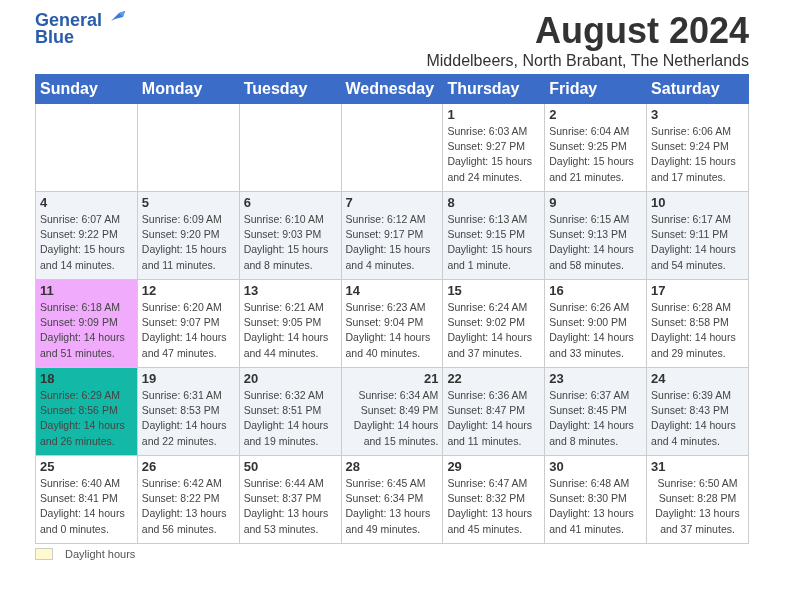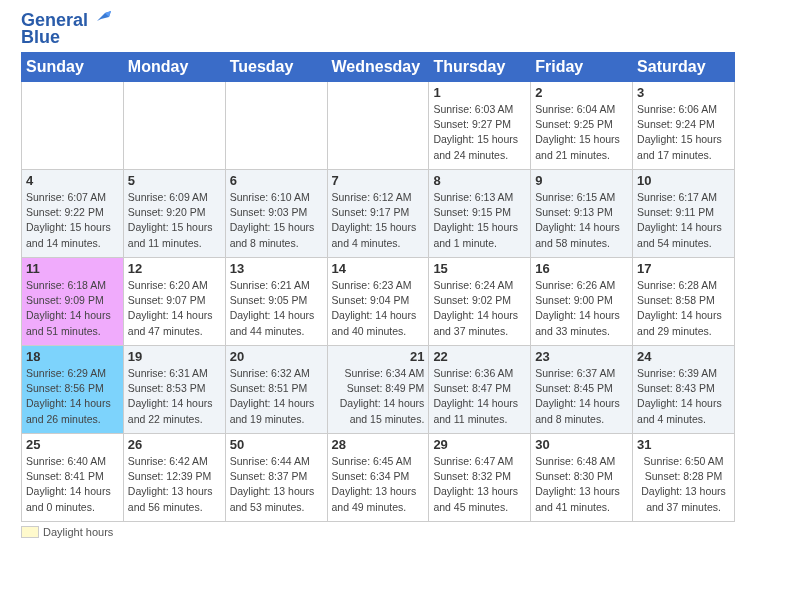--- a/index.html
+++ b/index.html
@@ -1,50 +1,54 @@
 <!DOCTYPE html>
 <html><head>
   <meta charset="utf-8">
   <style>
     * { box-sizing: border-box; margin: 0; padding: 0; }
     body { font-family: Arial, sans-serif; background: #fff; width: 792px; min-height: 612px; }
-    .page { width: 756px; padding: 10px 21px; }
+    .page { width: 756px; padding: 10px 21px; margin-left: 14px; }
     .header-row { display: flex; align-items: flex-start; justify-content: space-between; margin-bottom: 4px; }
     .logo { display: flex; align-items: center; }
     .title-block { text-align: right; }
     .main-title { font-size: 36px; font-weight: bold; color: #333; }
     .subtitle { font-size: 16px; color: #333; }
     table { width: 100%; border-collapse: collapse; font-size: 11px; }
     th { background: #3a6cc8; color: #fff; padding: 5px 4px; text-align: left; font-size: 16px; border: 1px solid #3a6cc8; }
     td { border: 1px solid #ccc; vertical-align: top; padding: 3px 4px; min-height: 80px; width: 14.28%; }
     .day-num { font-weight: bold; font-size: 13px; color: #333; display: block; margin-bottom: 2px; }
     .day-info { color: #444; font-size: 10.5px; line-height: 1.45; }
     tr:nth-child(even) td { background: #f9f9f9; }
     tr:nth-child(odd) td { background: #fff; }
     td { background: #fff; }
-    .footer { font-size: 11px; color: #555; margin-top: 4px; display: flex; align-items: center; gap: 4px; }
+    .footer { font-size: 11px; color: #555; margin-top: 4px; display: flex; align-items: center; gap: 12px; }
     .footer-dot { width: 18px; height: 12px; background: #fffacd; border: 1px solid #ccc; display: inline-block; }
   </style>
 </head>
 <body>
 
 <div class="page">
   <div class="header-row">
     <div class="logo">
       <div>
         <div style="display:flex; align-items:center;">
           <span style="font-size:18px; font-weight:bold; color:#2a5caa;">General</span>
           <svg width="22" height="22" viewBox="0 0 22 22" style="margin-left:3px; margin-top:-6px;">
             <polygon points="6,14 14,6 20,4 18,10 10,12" fill="#3a7bd5"></polygon>
             <polygon points="14,6 20,4 18,10" fill="#5a9bf5"></polygon>
           </svg>
         </div>
         <span style="font-size:18px; font-weight:bold; color:#2a5caa; display:block; margin-top:-4px;">Blue</span>
       </div>
     </div>
+    <div class="title-block">
+      <div class="main-title">August 2024</div>
+      <div class="subtitle">Middelbeers, North Brabant, The Netherlands</div>
+    </div>
   </div>
 
   <table>
     <thead>
       <tr>
         <th>Sunday</th>
         <th>Monday</th>
         <th>Tuesday</th>
         <th>Wednesday</th>
         <th>Thursday</th>
@@ -159,21 +163,21 @@
 Daylight: 14 hours and 33 minutes.</div>
           </td>
           <td style="background: rgb(255, 255, 255); min-height: 88px; height: 88px;">
             <span class="day-num">17</span>
             <div class="day-info" style="white-space: pre-line;">Sunrise: 6:28 AM
 Sunset: 8:58 PM
 Daylight: 14 hours and 29 minutes.</div>
           </td>
         </tr>
         <tr>
-          <td style="background: #7dd3fc; min-height: 88px; height: 88px;">
+          <td style="background: #14b8a6; min-height: 88px; height: 88px;">
             <span class="day-num">18</span>
             <div class="day-info" style="white-space: pre-line;">Sunrise: 6:29 AM
 Sunset: 8:56 PM
 Daylight: 14 hours and 26 minutes.</div>
           </td>
           <td style="background: rgb(240, 244, 248); min-height: 88px; height: 88px;">
             <span class="day-num">19</span>
             <div class="day-info" style="white-space: pre-line;">Sunrise: 6:31 AM
 Sunset: 8:53 PM
 Daylight: 14 hours and 22 minutes.</div>
@@ -212,21 +216,21 @@
         <tr>
           <td style="background: rgb(255, 255, 255); min-height: 88px; height: 88px;">
             <span class="day-num">25</span>
             <div class="day-info" style="white-space: pre-line;">Sunrise: 6:40 AM
 Sunset: 8:41 PM
 Daylight: 14 hours and 0 minutes.</div>
           </td>
           <td style="background: rgb(255, 255, 255); min-height: 88px; height: 88px;">
             <span class="day-num">26</span>
             <div class="day-info" style="white-space: pre-line;">Sunrise: 6:42 AM
-Sunset: 12:39 PM
+Sunset: 8:22 PM
 Daylight: 13 hours and 56 minutes.</div>
           </td>
           <td style="background: rgb(255, 255, 255); min-height: 88px; height: 88px;">
             <span class="day-num">50</span>
             <div class="day-info" style="white-space: pre-line;">Sunrise: 6:44 AM
 Sunset: 8:37 PM
 Daylight: 13 hours and 53 minutes.</div>
           </td>
           <td style="background: rgb(255, 255, 255); min-height: 88px; height: 88px;">
             <span class="day-num">28</span>

